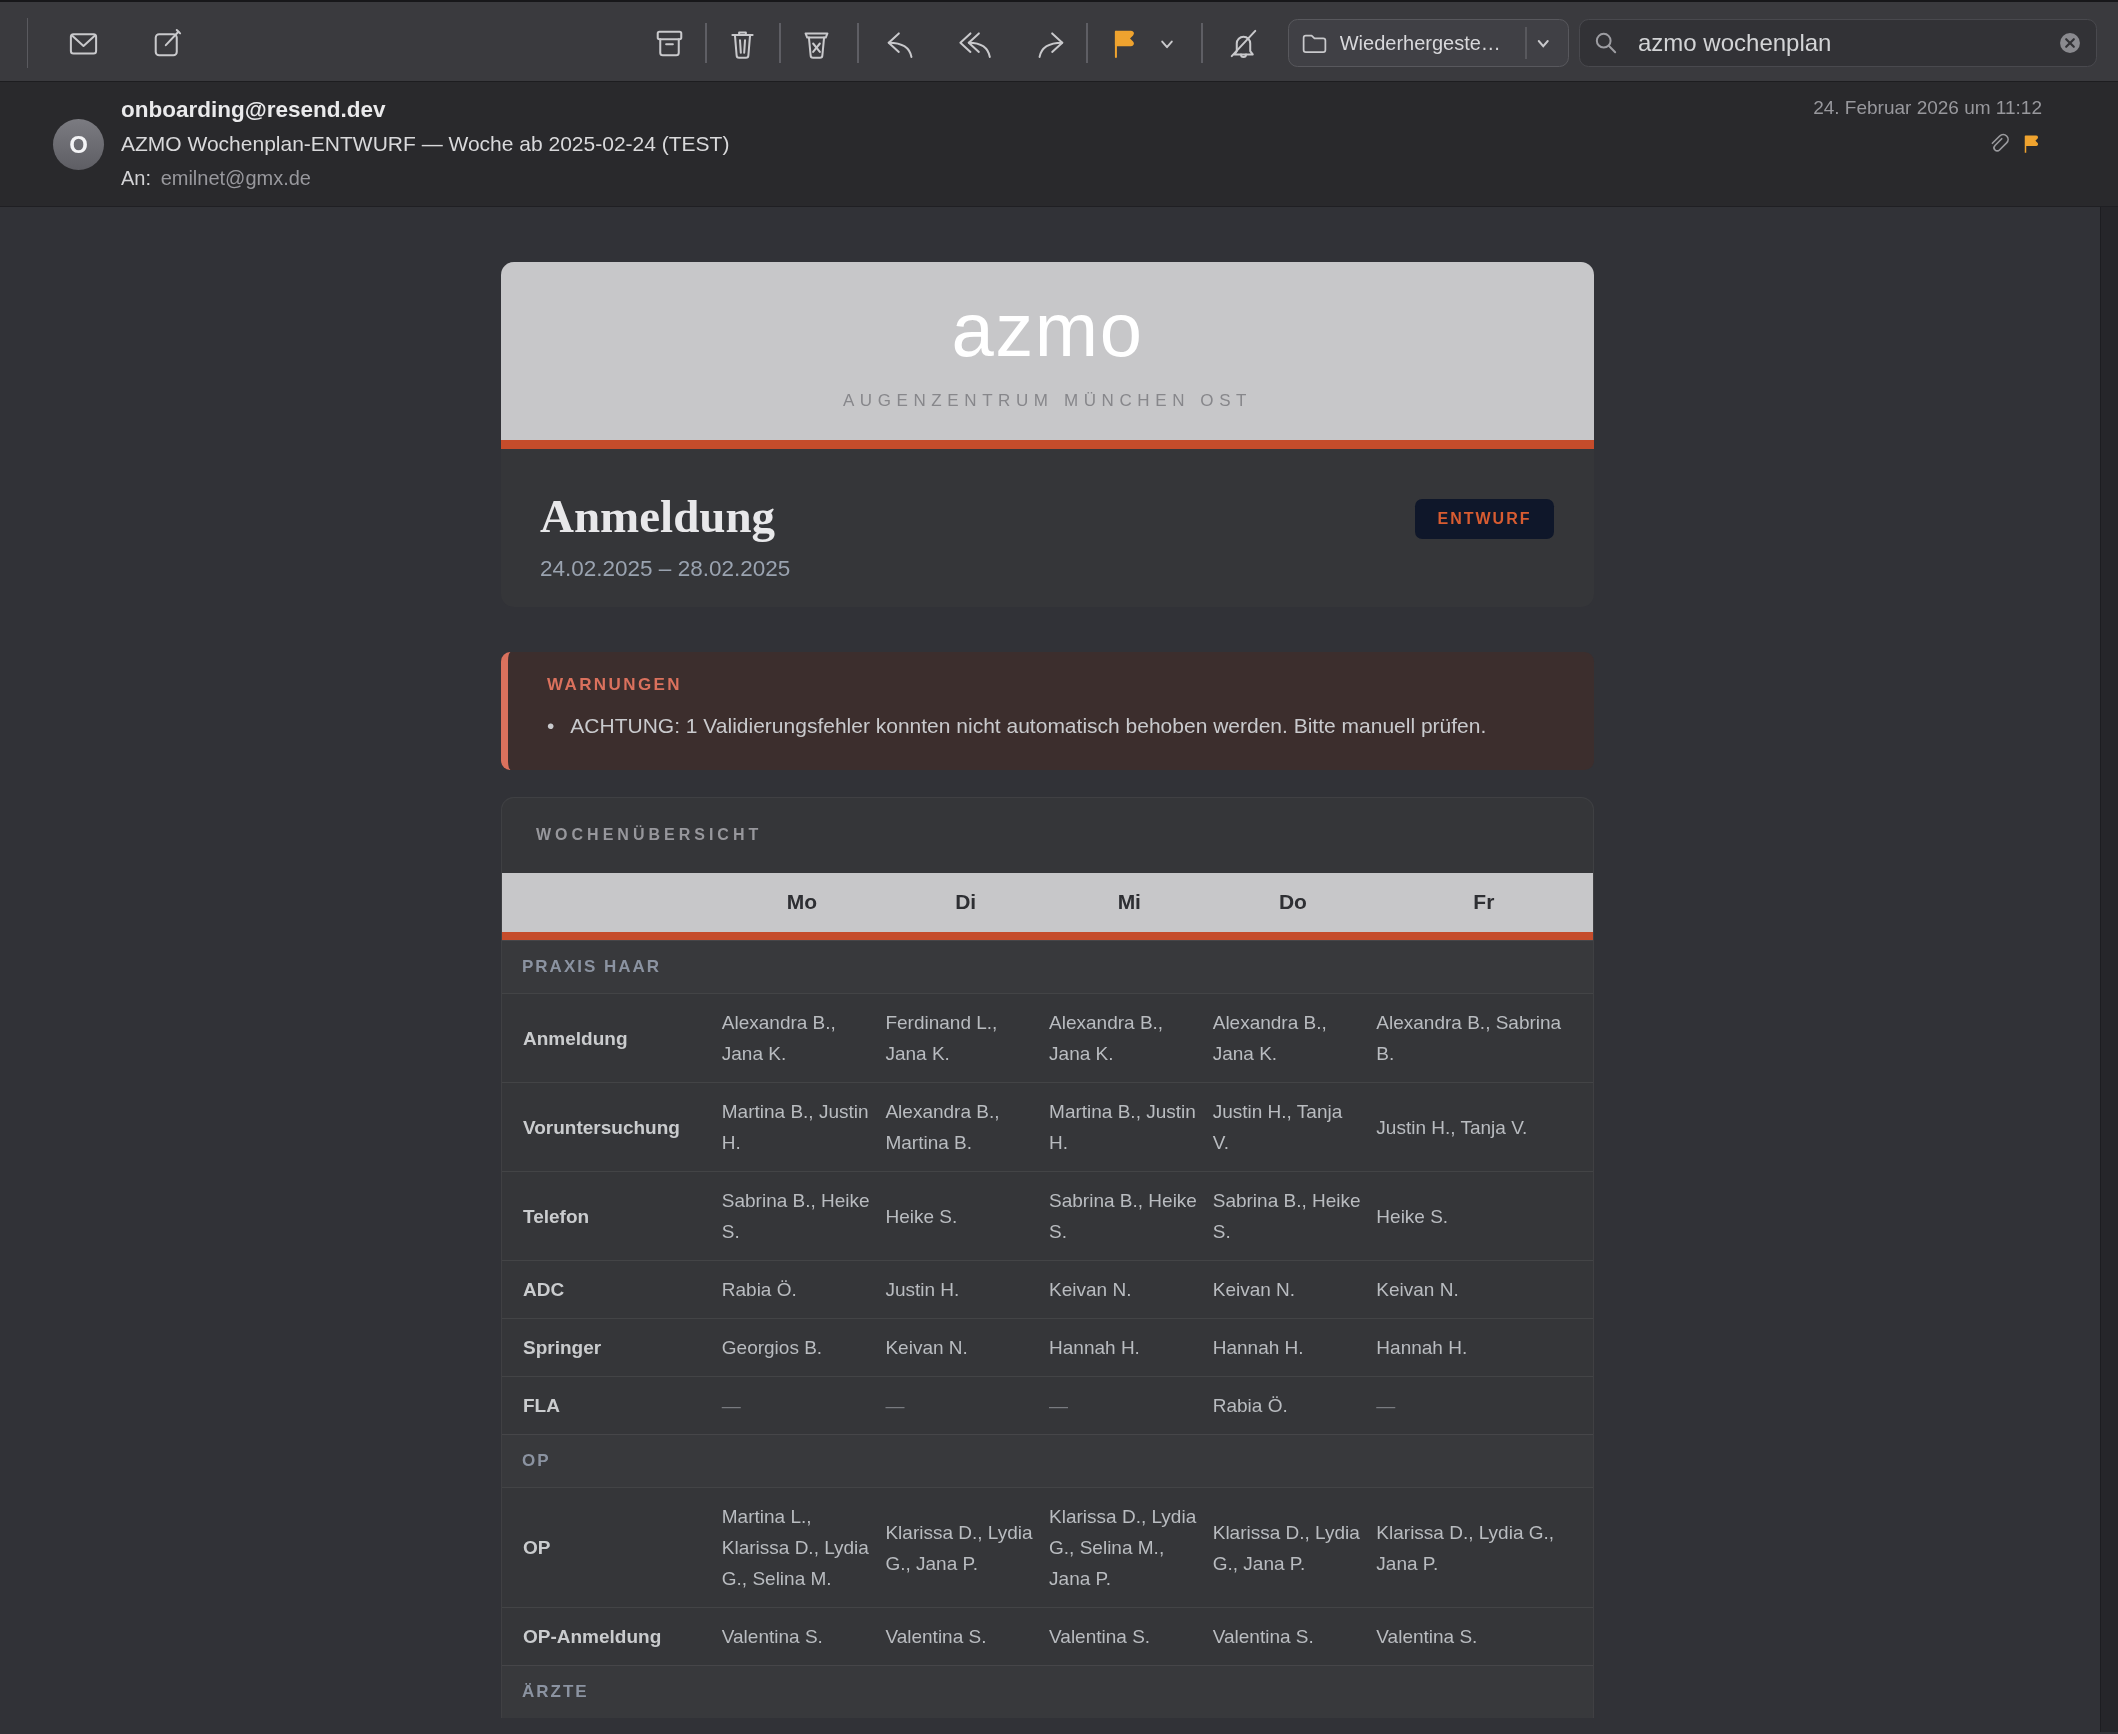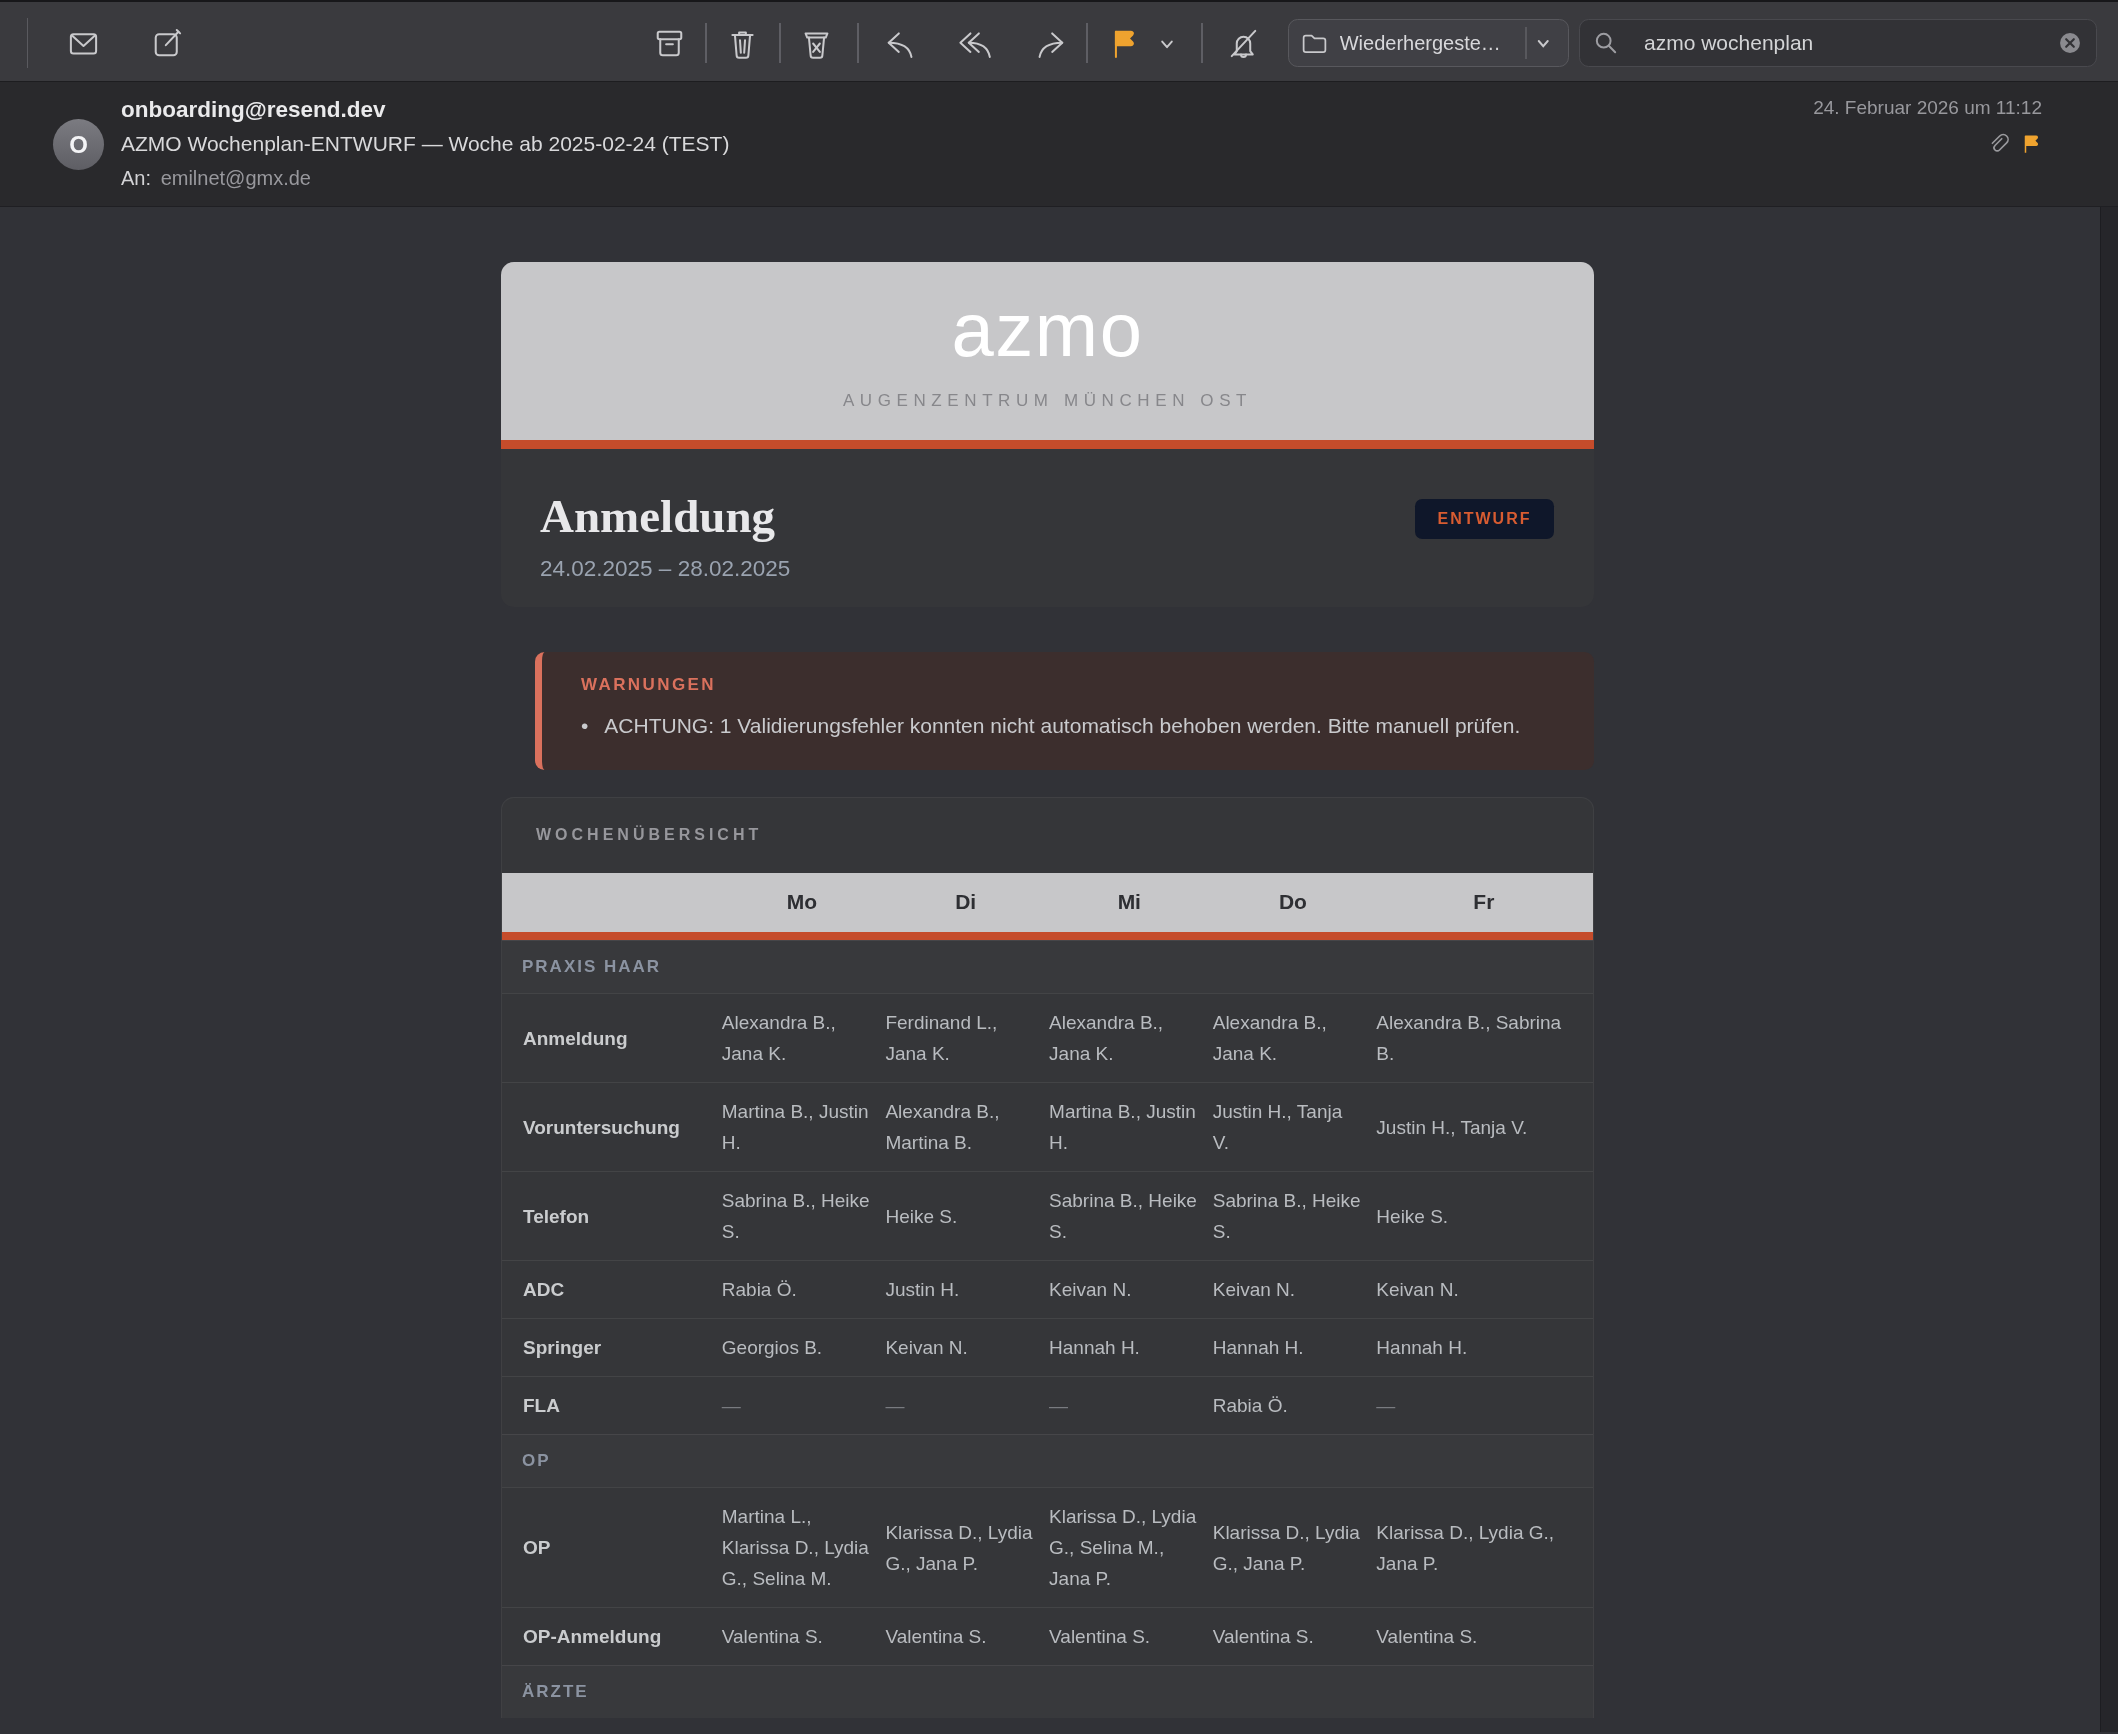--- a/index.html
+++ b/index.html
@@ -23,21 +23,21 @@
     align-items:center; padding:0 11.3px; color:#c9c9cc; }
   .folder-btn .fb-label { font-size:20px; color:#d8d8db; margin-left:10.4px; white-space:nowrap;
     overflow:hidden; flex:1; }
   .fb-divider { width:1.6px; height:32px; background:#58585d; margin:0 3.2px 0 6.4px; }
   .fb-chevron { display:flex; align-items:center; justify-content:center; width:27px; }
 
   .search-field { position:absolute; left:1579px; top:17px; width:518px; height:48px;
     background:#323236; border:1.6px solid #49494e; border-radius:9.6px; display:flex;
     align-items:center; padding:0 13px; }
   .search-field input { background:transparent; border:none; outline:none; color:#d3d4d6;
-    font-size:21px; font-family:inherit; flex:1; margin-left:25px; }
+    font-size:24px; font-family:inherit; flex:1; margin-left:19px; }
   .clear-btn { width:26px; height:26px; flex:0 0 auto; display:flex; align-items:center; justify-content:center; }
 
   
   .msg-header { position:relative; height:125px; background:#29292c; border-bottom:1.6px solid #1f1f23; }
   .avatar { position:absolute; left:53px; top:37px; width:51px; height:51px; border-radius:50%;
     background:linear-gradient(180deg,#7b7b81 0%,#5e5e64 100%); display:flex; align-items:center;
     justify-content:center; color:#f4f4f6; font-size:24px; font-weight:700; }
   .mh-text { position:absolute; left:121px; top:14.5px; }
   .mh-sender { font-size:22.5px; font-weight:700; color:#eaeaec; }
   .mh-subject { font-size:21px; color:#d9d9db; margin-top:9.6px; }
@@ -63,21 +63,21 @@
   .hero-title { height:158px; background:#353639; padding:40px 40px 0 39px; display:flex;
     justify-content:space-between; align-items:flex-start; }
   .plan-title { font-family:"Liberation Serif","DejaVu Serif",serif; font-size:47px; font-weight:700;
     color:#e8e8ea; }
   .plan-dates { font-size:22.5px; color:#9aa3b0; margin-top:13px; }
   .badge { margin-top:9.6px; background:#0f172a; color:#d85c31; font-size:16px; font-weight:700;
     letter-spacing:2px; padding:11.3px 22.5px; border-radius:7.2px; }
 
   
   .warning-card { margin-top:45px; background:#3c2e2d; border-left:7.2px solid #da715d;
-    border-radius:9.6px; height:118px; padding:23px 39px 0 39px;margin-left:34px; }
+    border-radius:9.6px; height:118px; padding:23px 39px 0 39px; }
   .warning-head { font-size:17px; font-weight:700; letter-spacing:2.4px; color:#da715d; }
   .warning-item { display:flex; margin-top:17px; font-size:21px; color:#c9cacd; line-height:1.35; }
   .warning-item .bullet { margin-right:16px; color:#c9cacd; }
 
   
   .table-card { margin-top:26.5px; background:#353639; border:0.8px solid rgba(255,255,255,.05);
     border-bottom:none; border-radius:13px 13px 0 0; overflow:hidden; }
   .tc-heading { height:75px; display:flex; align-items:center; padding-left:34px;
     font-size:16px; font-weight:700; letter-spacing:4px; color:#97979c; }
   .day-header-row { display:flex; height:59px; background:#c7c7c9; }

